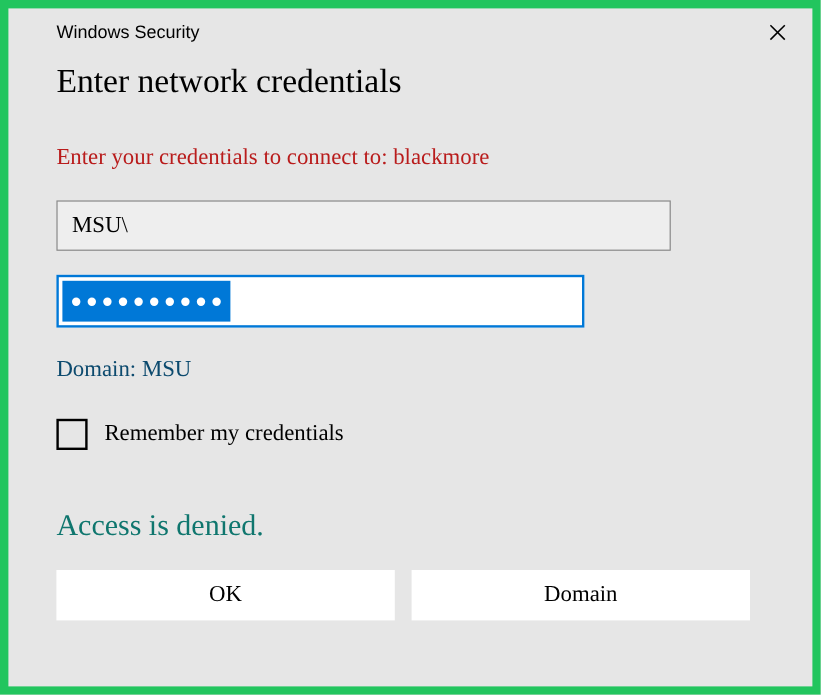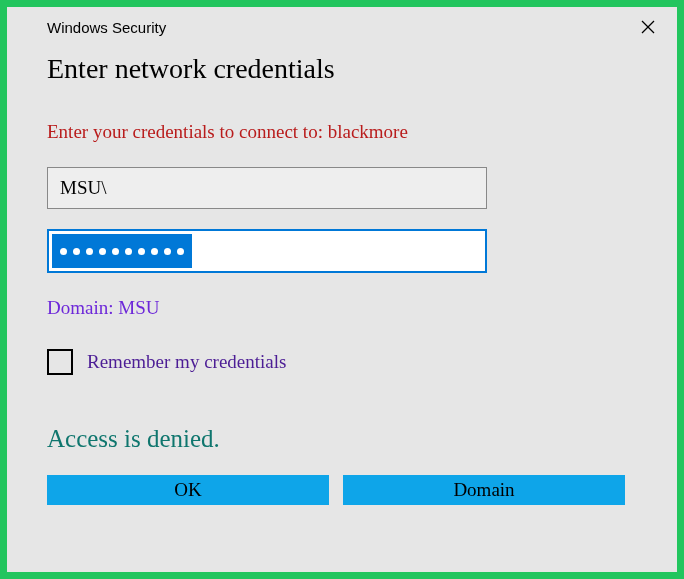--- a/index.html
+++ b/index.html
@@ -50,21 +50,21 @@
       font-weight: 400;
       color: #000;
       margin-bottom: 36px;
     }
     .prompt {
       font-size: 19px;
       color: #b91c1c;
       margin-bottom: 24px;
     }
     .username-field {
-      width: 440px;
+      width: 512px;
       height: 42px;
       background: #eeeeee;
       border: 1px solid #888;
       padding: 0 12px;
       display: flex;
       align-items: center;
       font-size: 19px;
       margin-bottom: 20px;
     }
     .username-prefix {
@@ -94,53 +94,53 @@
     }
     .password-dot {
       width: 7px;
       height: 7px;
       background: #ffffff;
       border-radius: 50%;
       display: inline-block;
     }
     .domain-label {
       font-size: 19px;
-      color: #6d28d9;
+      color: #0c4a6e;
       margin-bottom: 30px;
     }
     .checkbox-row {
       display: flex;
       align-items: center;
       gap: 14px;
       margin-bottom: 50px;
     }
     .checkbox {
       width: 26px;
       height: 26px;
       border: 2px solid #000;
       background: #e6e6e6;
       cursor: pointer;
     }
     .checkbox-label {
       font-size: 19px;
-      color: #4c1d95;
+      color: #000000;
     }
     .error-text {
       font-size: 25px;
       color: #0f766e;
       margin-bottom: 22px;
     }
     .button-row {
       display: flex;
       gap: 14px;
     }
     .btn {
       flex: 1;
-      height: 30px;
-      background: #0ea5e9;
+      height: 42px;
+      background: #ffffff;
       border: none;
       font-size: 19px;
       font-family: inherit;
       color: #000;
       cursor: pointer;
       display: flex;
       align-items: center;
       justify-content: center;
     }
   </style>

